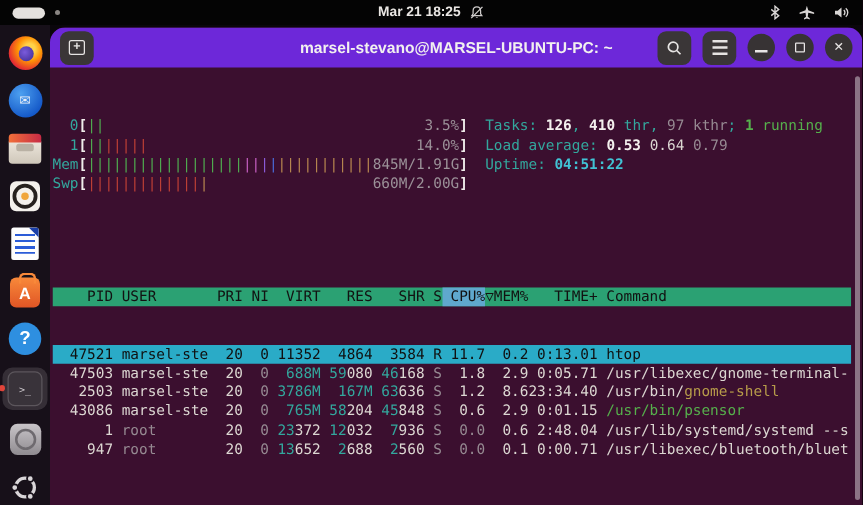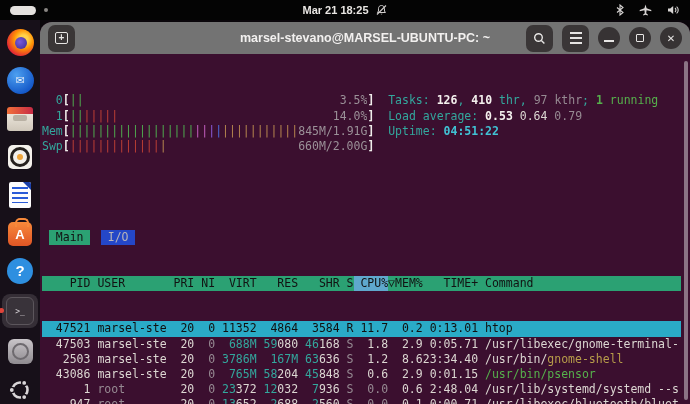--- a/index.html
+++ b/index.html
@@ -49,21 +49,21 @@
     color:#d6d2d6;font-size:8px;display:flex;align-items:center;justify-content:center;font-family:"DejaVu Sans Mono",monospace;}
   .run-dot{position:absolute;left:-3px;top:14px;width:5px;height:5px;border-radius:50%;background:#e0443a;}
   .ic-disks{width:25px;height:25px;border-radius:6px;background:linear-gradient(#c9c5c9,#8f8b90);
     display:flex;align-items:center;justify-content:center;}
   .ic-disks .cd{width:13px;height:13px;border-radius:50%;border:2px solid #6e6a6f;}
   .ic-ubuntu{width:26px;height:26px;}
 
   
   #window{position:absolute;left:40px;top:22px;width:650px;height:382px;background:#3b0f2f;
     border-radius:12px 12px 0 0;overflow:hidden;}
-  #whead{position:relative;height:19px;background:#737373;display:flex;align-items:center;padding:16px 8px;box-sizing:border-box;}
+  #whead{position:relative;height:19px;background:#6d28d9;display:flex;align-items:center;padding:16px 8px;box-sizing:border-box;}
   .btn-sq{width:27px;height:27px;border-radius:7px;background:#3a3637;display:flex;align-items:center;justify-content:center;}
   #wtitle{position:absolute;left:50%;transform:translateX(-50%);color:#f2f0ef;font-size:12.5px;font-weight:bold;white-space:nowrap;}
   #whead-right{margin-left:auto;display:flex;align-items:center;gap:9px;}
   .btn-c{width:22px;height:22px;border-radius:50%;background:#373334;display:flex;align-items:center;justify-content:center;
     color:#e8e6e5;font-size:10px;}
   .newtab-glyph{width:11px;height:10px;border:1.4px solid #e6e4e3;border-radius:2px;position:relative;}
   .newtab-glyph::after{content:"+";position:absolute;left:50%;top:50%;transform:translate(-50%,-54%);
     color:#e6e4e3;font-size:10px;font-weight:bold;}
   .menu-glyph{width:12px;height:2px;background:#e6e4e3;position:relative;}
   .menu-glyph::before,.menu-glyph::after{content:"";position:absolute;left:0;width:12px;height:2px;background:#e6e4e3;}
@@ -208,21 +208,20 @@
           </span>
       </span>
     </div>
 
     <div id="term">
       <div id="meters-row">
         <div id="meters-left"><div class="meter-line"><span class="m-label">0</span><span class="m-br">[</span><span class="m-inner"><span class="b-green">||</span><span class="m-val">3.5%</span></span><span class="m-br">]</span></div><div class="meter-line"><span class="m-label">1</span><span class="m-br">[</span><span class="m-inner"><span class="b-green">||</span><span class="b-red">|||||</span><span class="m-val">14.0%</span></span><span class="m-br">]</span></div><div class="meter-line"><span class="m-label">Mem</span><span class="m-br">[</span><span class="m-inner"><span class="b-green">||||||||||||||||||</span><span class="b-magenta">||</span><span class="b-purple">|</span><span class="b-blue">|</span><span class="b-orange">|||||||||||</span><span class="m-val">845M/1.91G</span></span><span class="m-br">]</span></div><div class="meter-line"><span class="m-label">Swp</span><span class="m-br">[</span><span class="m-inner"><span class="b-red">|||||||||||||</span><span class="b-orange">|</span><span class="m-val">660M/2.00G</span></span><span class="m-br">]</span></div></div>
         <div id="meters-right"><div class="tline"><span class="c-teal">Tasks: </span><span class="c-wb">126</span><span class="c-teal">, </span><span class="c-wb">410</span><span class="c-teal"> thr</span><span class="c-teal">, </span><span class="c-dim">97 kthr</span><span class="c-teal">; </span><span class="c-gb">1</span><span class="c-green"> running</span></div><div class="tline"><span class="c-teal">Load average: </span><span class="c-wb">0.53 </span><span class="c-w">0.64 </span><span class="c-dim">0.79</span></div><div class="tline"><span class="c-teal">Uptime: </span><span class="c-cb">04:51:22</span></div></div>
       </div>
       <div class="tline"></div>
-      <div id="tabs"><span class="tab active">Main</span><span class="tab inactive">I/O</span></div>
       <div id="hdr"><span class="hcell" style="width: 7ch; text-align: right;">PID</span><span class="hcell" style="width: 10ch; text-align: left; margin-left: 1ch;">USER</span><span class="hcell" style="width: 4ch; text-align: right;">PRI</span><span class="hcell" style="width: 3ch; text-align: right;">NI</span><span class="hcell" style="width: 6ch; text-align: right;">VIRT</span><span class="hcell" style="width: 6ch; text-align: right;">RES</span><span class="hcell" style="width: 6ch; text-align: right;">SHR</span><span class="hcell" style="width: 2ch; text-align: right;">S</span><span class="hcell sortcol" style="width: 5ch; text-align: right;">CPU%</span><span class="hcell" style="width: 1ch; text-align: left;">▽</span><span class="hcell" style="width: 4ch; text-align: right;">MEM%</span><span class="hcell" style="width: 8ch; text-align: right;">TIME+</span><span class="hcell cmdcell" style="text-align: left;">Command</span></div>
       <div id="rows"><div class="prow sel"><span class="cell" style="width: 7ch; text-align: right;"><span class="c-w">47521</span></span><span class="cell" style="width: 10ch; text-align: left; margin-left: 1ch;"><span class="c-w">marsel-ste</span></span><span class="cell" style="width: 4ch; text-align: right;"><span class="c-w">20</span></span><span class="cell" style="width: 3ch; text-align: right;"><span class="c-dim">0</span></span><span class="cell" style="width: 6ch; text-align: right;"><span class="c-teal">11</span><span class="c-w">352</span></span><span class="cell" style="width: 6ch; text-align: right;"><span class="c-teal">4</span><span class="c-w">864</span></span><span class="cell" style="width: 6ch; text-align: right;"><span class="c-teal">3</span><span class="c-w">584</span></span><span class="cell" style="width: 2ch; text-align: right;"><span class="c-w">R</span></span><span class="cell" style="width: 5ch; text-align: right;"><span class="c-w">11.7</span></span><span class="cell" style="width: 1ch; text-align: left;"><span class="c-w"> </span></span><span class="cell" style="width: 4ch; text-align: right;"><span class="c-w">0.2</span></span><span class="cell" style="width: 8ch; text-align: right;"><span class="c-w">0:13.01</span></span><span class="cell cmdcell" style="text-align: left;"><span class="c-w">htop</span></span></div><div class="prow"><span class="cell" style="width: 7ch; text-align: right;"><span class="c-w">47503</span></span><span class="cell" style="width: 10ch; text-align: left; margin-left: 1ch;"><span class="c-w">marsel-ste</span></span><span class="cell" style="width: 4ch; text-align: right;"><span class="c-w">20</span></span><span class="cell" style="width: 3ch; text-align: right;"><span class="c-dim">0</span></span><span class="cell" style="width: 6ch; text-align: right;"><span class="c-teal">688M</span></span><span class="cell" style="width: 6ch; text-align: right;"><span class="c-teal">59</span><span class="c-w">080</span></span><span class="cell" style="width: 6ch; text-align: right;"><span class="c-teal">46</span><span class="c-w">168</span></span><span class="cell" style="width: 2ch; text-align: right;"><span class="c-dim">S</span></span><span class="cell" style="width: 5ch; text-align: right;"><span class="c-w">1.8</span></span><span class="cell" style="width: 1ch; text-align: left;"><span class="c-w"> </span></span><span class="cell" style="width: 4ch; text-align: right;"><span class="c-w">2.9</span></span><span class="cell" style="width: 8ch; text-align: right;"><span class="c-w">0:05.71</span></span><span class="cell cmdcell" style="text-align: left;"><span class="c-w">/usr/libexec/gnome-terminal-</span></span></div><div class="prow"><span class="cell" style="width: 7ch; text-align: right;"><span class="c-w">2503</span></span><span class="cell" style="width: 10ch; text-align: left; margin-left: 1ch;"><span class="c-w">marsel-ste</span></span><span class="cell" style="width: 4ch; text-align: right;"><span class="c-w">20</span></span><span class="cell" style="width: 3ch; text-align: right;"><span class="c-dim">0</span></span><span class="cell" style="width: 6ch; text-align: right;"><span class="c-teal">3786M</span></span><span class="cell" style="width: 6ch; text-align: right;"><span class="c-teal">167M</span></span><span class="cell" style="width: 6ch; text-align: right;"><span class="c-teal">63</span><span class="c-w">636</span></span><span class="cell" style="width: 2ch; text-align: right;"><span class="c-dim">S</span></span><span class="cell" style="width: 5ch; text-align: right;"><span class="c-w">1.2</span></span><span class="cell" style="width: 1ch; text-align: left;"><span class="c-w"> </span></span><span class="cell" style="width: 4ch; text-align: right;"><span class="c-w">8.6</span></span><span class="cell" style="width: 8ch; text-align: right;"><span class="c-w">23:34.40</span></span><span class="cell cmdcell" style="text-align: left;"><span class="c-w">/usr/bin/</span><span class="c-yellow">gnome-shell</span></span></div><div class="prow"><span class="cell" style="width: 7ch; text-align: right;"><span class="c-w">43086</span></span><span class="cell" style="width: 10ch; text-align: left; margin-left: 1ch;"><span class="c-w">marsel-ste</span></span><span class="cell" style="width: 4ch; text-align: right;"><span class="c-w">20</span></span><span class="cell" style="width: 3ch; text-align: right;"><span class="c-dim">0</span></span><span class="cell" style="width: 6ch; text-align: right;"><span class="c-teal">765M</span></span><span class="cell" style="width: 6ch; text-align: right;"><span class="c-teal">58</span><span class="c-w">204</span></span><span class="cell" style="width: 6ch; text-align: right;"><span class="c-teal">45</span><span class="c-w">848</span></span><span class="cell" style="width: 2ch; text-align: right;"><span class="c-dim">S</span></span><span class="cell" style="width: 5ch; text-align: right;"><span class="c-w">0.6</span></span><span class="cell" style="width: 1ch; text-align: left;"><span class="c-w"> </span></span><span class="cell" style="width: 4ch; text-align: right;"><span class="c-w">2.9</span></span><span class="cell" style="width: 8ch; text-align: right;"><span class="c-w">0:01.15</span></span><span class="cell cmdcell" style="text-align: left;"><span class="c-green">/usr/bin/psensor</span></span></div><div class="prow"><span class="cell" style="width: 7ch; text-align: right;"><span class="c-w">1</span></span><span class="cell" style="width: 10ch; text-align: left; margin-left: 1ch;"><span class="c-dim">root</span></span><span class="cell" style="width: 4ch; text-align: right;"><span class="c-w">20</span></span><span class="cell" style="width: 3ch; text-align: right;"><span class="c-dim">0</span></span><span class="cell" style="width: 6ch; text-align: right;"><span class="c-teal">23</span><span class="c-w">372</span></span><span class="cell" style="width: 6ch; text-align: right;"><span class="c-teal">12</span><span class="c-w">032</span></span><span class="cell" style="width: 6ch; text-align: right;"><span class="c-teal">7</span><span class="c-w">936</span></span><span class="cell" style="width: 2ch; text-align: right;"><span class="c-dim">S</span></span><span class="cell" style="width: 5ch; text-align: right;"><span class="c-dim">0.0</span></span><span class="cell" style="width: 1ch; text-align: left;"><span class="c-w"> </span></span><span class="cell" style="width: 4ch; text-align: right;"><span class="c-w">0.6</span></span><span class="cell" style="width: 8ch; text-align: right;"><span class="c-w">2:48.04</span></span><span class="cell cmdcell" style="text-align: left;"><span class="c-w">/usr/lib/systemd/systemd --s</span></span></div><div class="prow"><span class="cell" style="width: 7ch; text-align: right;"><span class="c-w">947</span></span><span class="cell" style="width: 10ch; text-align: left; margin-left: 1ch;"><span class="c-dim">root</span></span><span class="cell" style="width: 4ch; text-align: right;"><span class="c-w">20</span></span><span class="cell" style="width: 3ch; text-align: right;"><span class="c-dim">0</span></span><span class="cell" style="width: 6ch; text-align: right;"><span class="c-teal">13</span><span class="c-w">652</span></span><span class="cell" style="width: 6ch; text-align: right;"><span class="c-teal">2</span><span class="c-w">688</span></span><span class="cell" style="width: 6ch; text-align: right;"><span class="c-teal">2</span><span class="c-w">560</span></span><span class="cell" style="width: 2ch; text-align: right;"><span class="c-dim">S</span></span><span class="cell" style="width: 5ch; text-align: right;"><span class="c-dim">0.0</span></span><span class="cell" style="width: 1ch; text-align: left;"><span class="c-w"> </span></span><span class="cell" style="width: 4ch; text-align: right;"><span class="c-w">0.1</span></span><span class="cell" style="width: 8ch; text-align: right;"><span class="c-w">0:00.71</span></span><span class="cell cmdcell" style="text-align: left;"><span class="c-w">/usr/libexec/bluetooth/bluet</span></span></div></div>
       
     </div>
     <div id="scrollbar"></div>
   </div>
 
 </div>
 
 </body></html>

